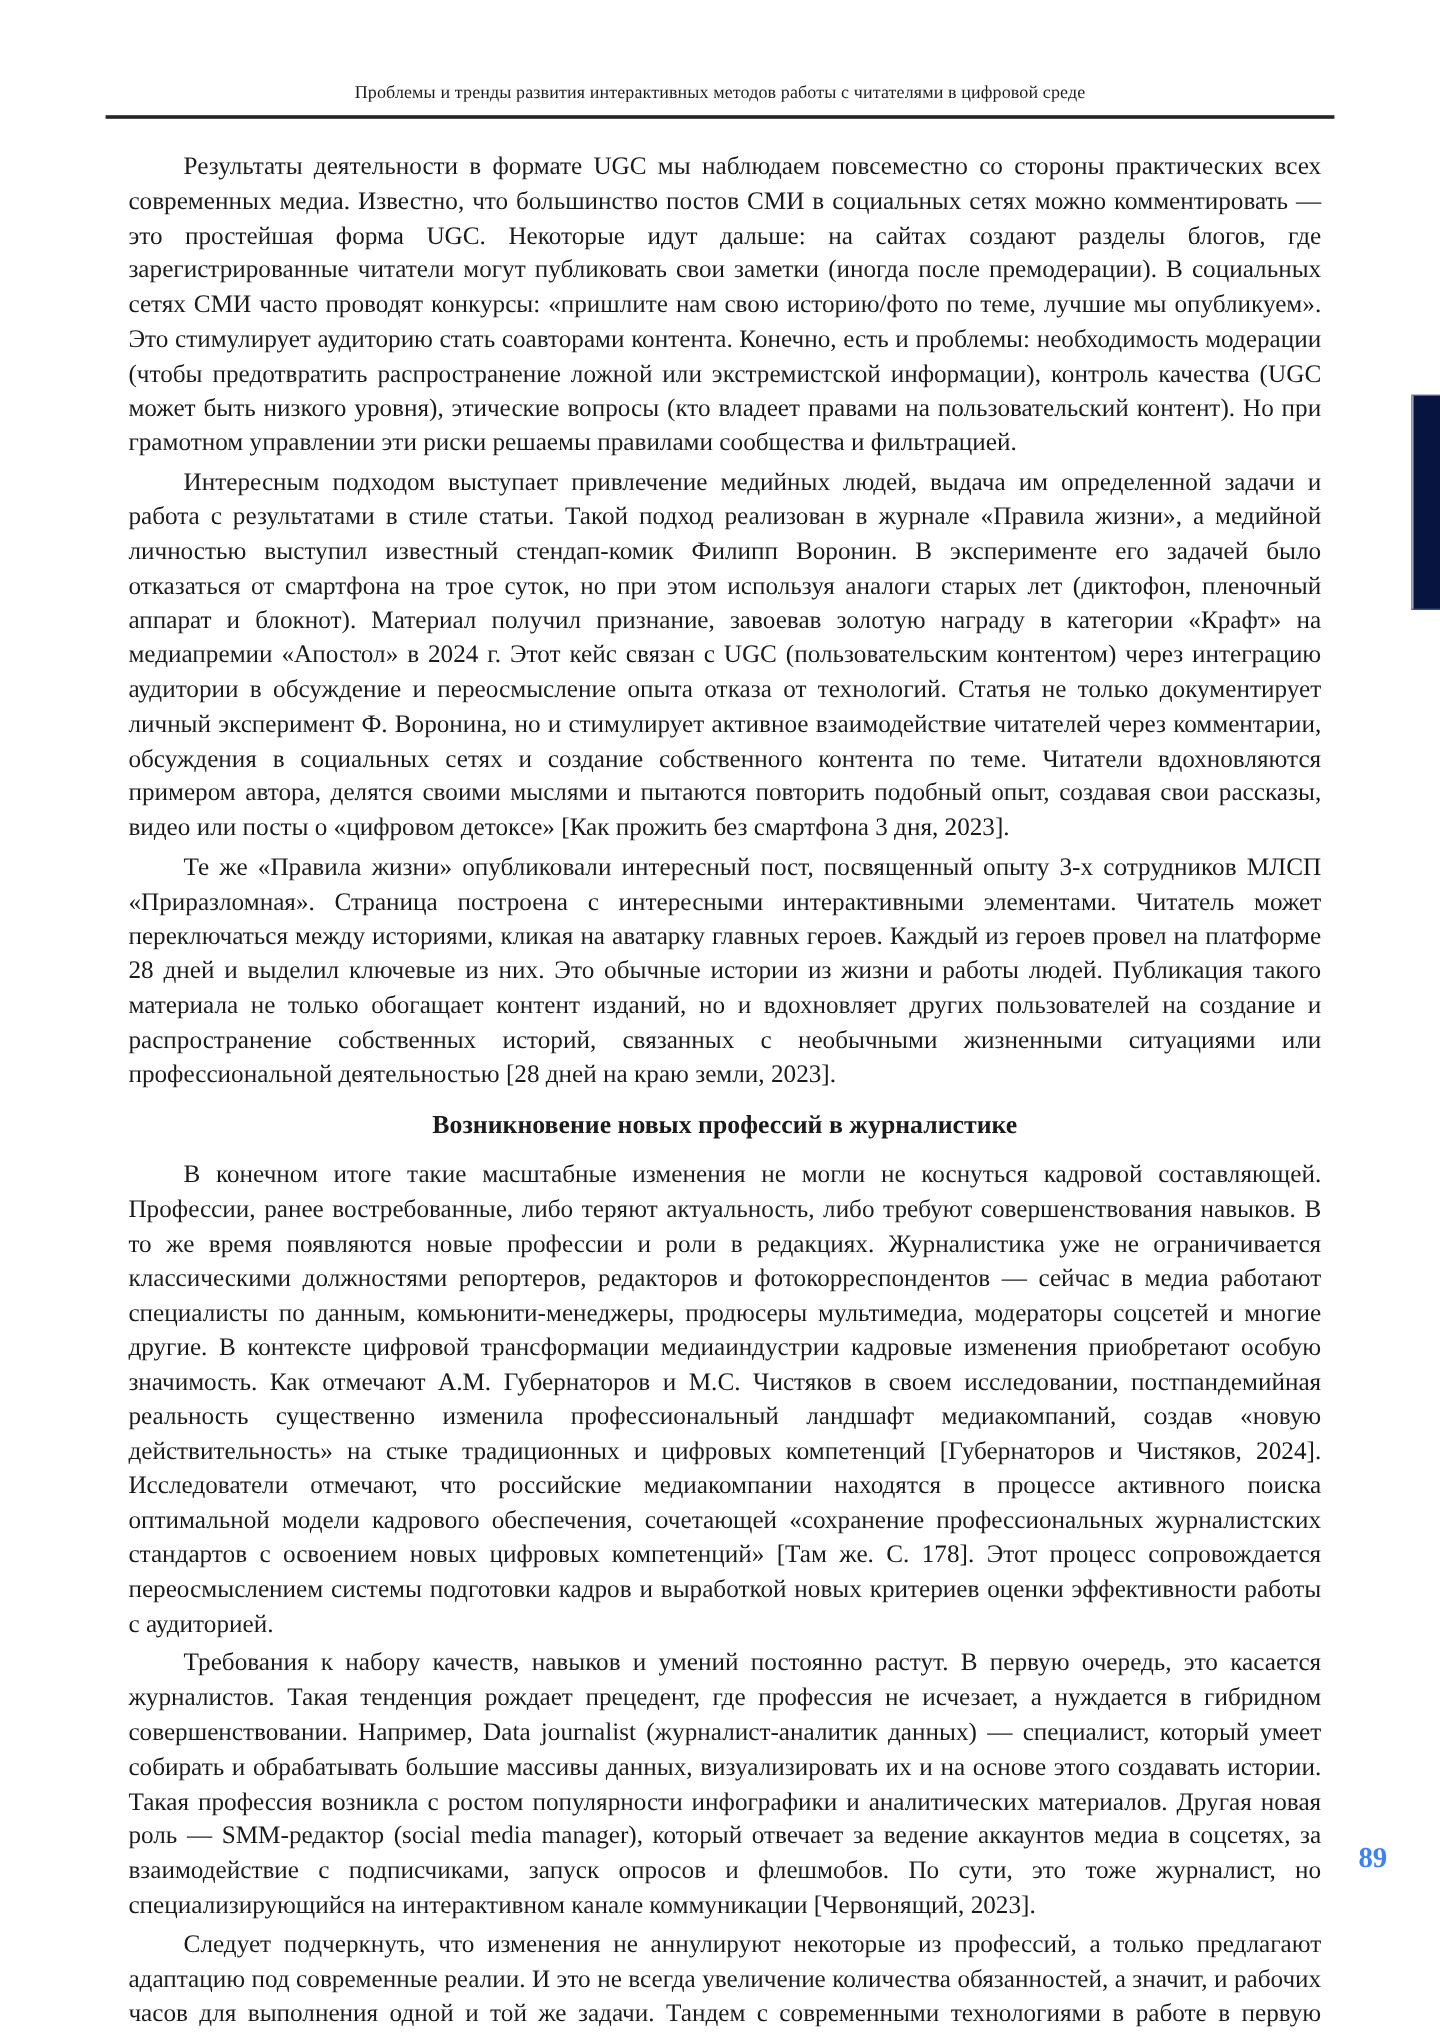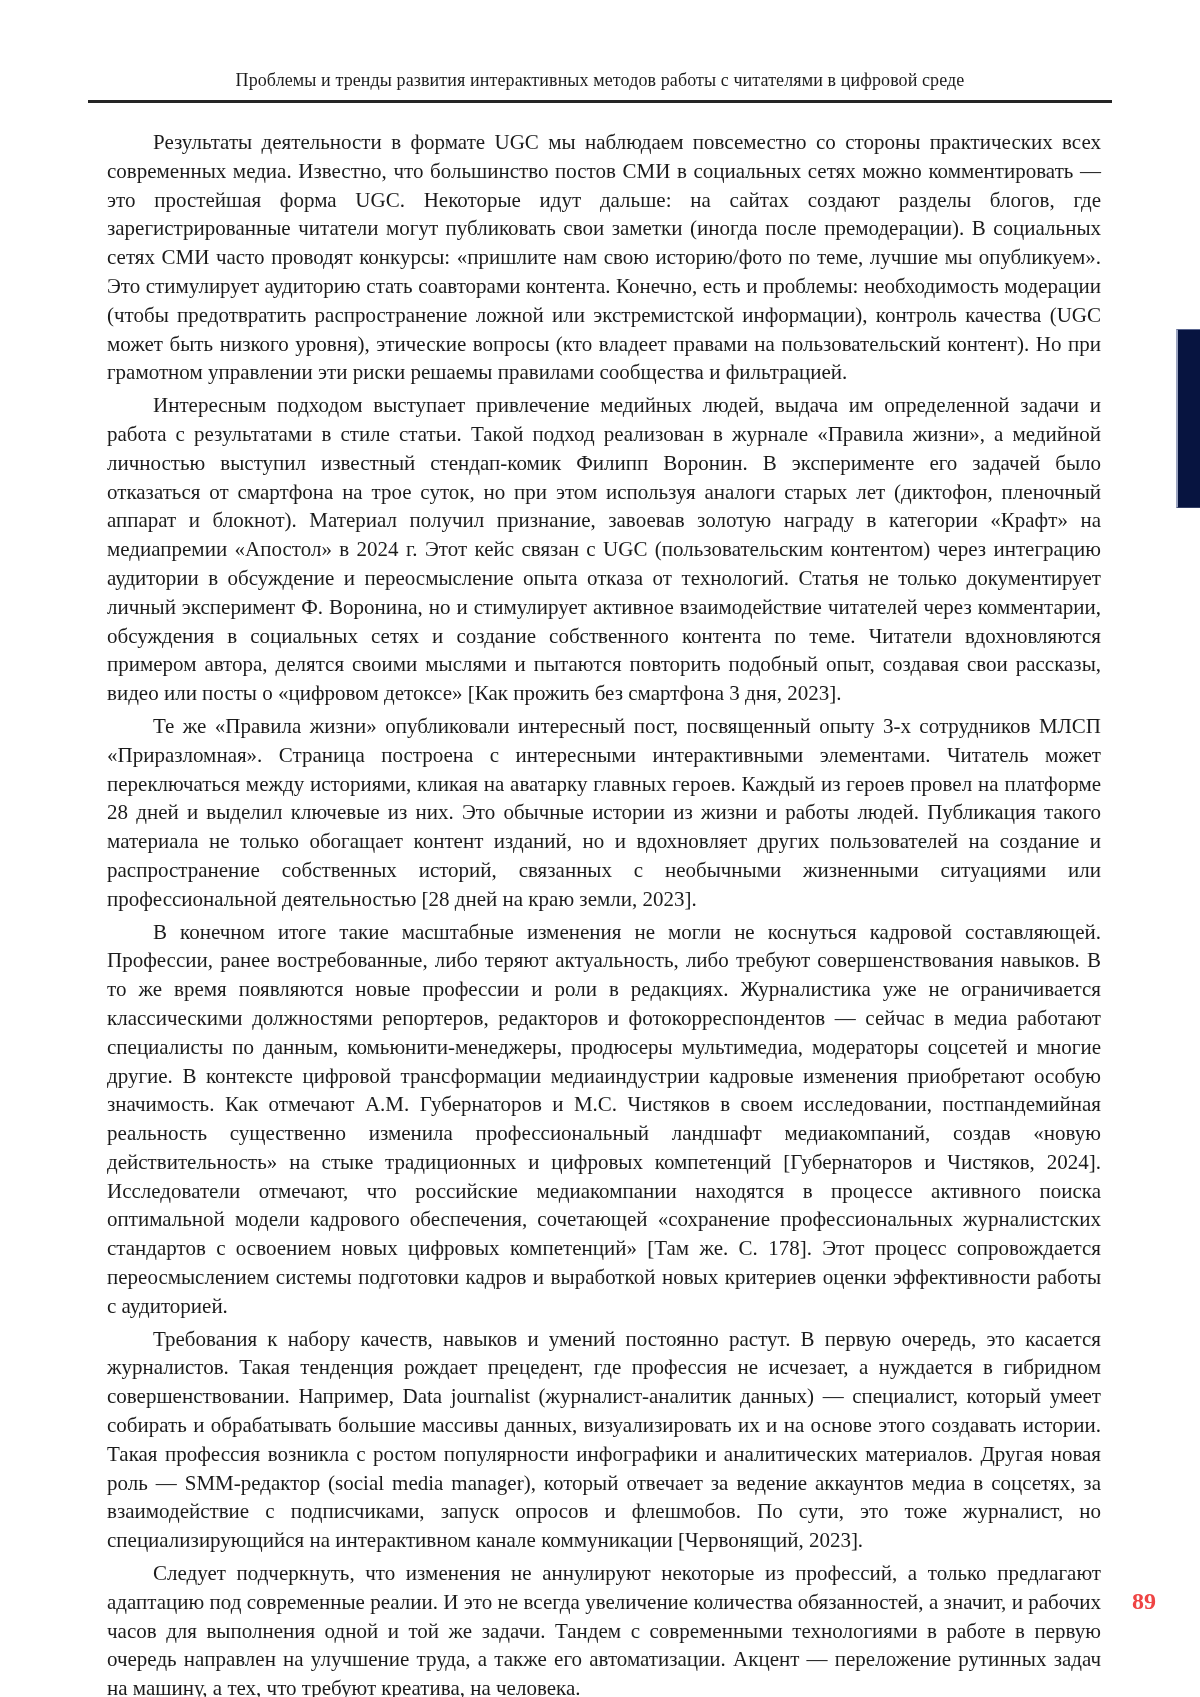--- a/index.html
+++ b/index.html
@@ -11,21 +11,21 @@
     background: #ffffff;
     overflow: hidden;
     font-family: "Liberation Serif", "DejaVu Serif", serif;
     color: #1b1b1b;
   }
   .running-header {
     padding-top: 70px;
     text-align: center;
   }
   .running-title {
-    font-size: 18px;
+    font-size: 15px;
     letter-spacing: 0.1px;
     color: #1c1c1c;
     white-space: nowrap;
   }
   .header-rule {
     margin: 9px 88px 0 88px;
     height: 3px;
     background: #252525;
   }
   .body-text {
@@ -40,25 +40,25 @@
   }
   .section-heading {
     font-size: 21.5px;
     font-weight: bold;
     text-align: center;
     margin: 13px 0 13px 0;
     text-indent: 0;
   }
   .page-number {
     position: absolute;
-    top: 1588px;
+    top: 1536px;
     right: 44px;
     font-size: 24px;
     font-weight: bold;
-    color: #ef4444;
+    color: #3b82f6;
   }
   .chapter-index-tab {
     position: absolute;
     top: 329px;
     right: 0;
     width: 22px;
     height: 177px;
     border-left: 2px solid #9aa3c0;
     border-top: 1px solid #5a6690;
     border-bottom: 1px solid #333f66;
@@ -71,20 +71,21 @@
 
   <div class="running-header">
     <div class="running-title">Проблемы и тренды развития интерактивных методов работы с читателями в цифровой среде</div>
     <div class="header-rule"></div>
   </div>
 
   <div class="body-text">
     <p>Результаты деятельности в формате UGC мы наблюдаем повсеместно со стороны практических всех современных медиа. Известно, что большинство постов СМИ в социальных сетях можно комментировать — это простейшая форма UGC. Некоторые идут дальше: на сайтах создают разделы блогов, где зарегистрированные читатели могут публиковать свои заметки (иногда после премодерации). В социальных сетях СМИ часто проводят конкурсы: «пришлите нам свою историю/фото по теме, лучшие мы опубликуем». Это стимулирует аудиторию стать соавторами контента. Конечно, есть и проблемы: необходимость модерации (чтобы предотвратить распространение ложной или экстремистской информации), контроль качества (UGC может быть низкого уровня), этические вопросы (кто владеет правами на пользовательский контент). Но при грамотном управлении эти риски решаемы правилами сообщества и фильтрацией.</p>
     <p>Интересным подходом выступает привлечение медийных людей, выдача им определенной задачи и работа с результатами в стиле статьи. Такой подход реализован в журнале «Правила жизни», а медийной личностью выступил известный стендап-комик Филипп Воронин. В эксперименте его задачей было отказаться от смартфона на трое суток, но при этом используя аналоги старых лет (диктофон, пленочный аппарат и блокнот). Материал получил признание, завоевав золотую награду в категории «Крафт» на медиапремии «Апостол» в 2024 г. Этот кейс связан с UGC (пользовательским контентом) через интеграцию аудитории в обсуждение и переосмысление опыта отказа от технологий. Статья не только документирует личный эксперимент Ф. Воронина, но и стимулирует активное взаимодействие читателей через комментарии, обсуждения в социальных сетях и создание собственного контента по теме. Читатели вдохновляются примером автора, делятся своими мыслями и пытаются повторить подобный опыт, создавая свои рассказы, видео или посты о «цифровом детоксе» [Как прожить без смартфона 3 дня, 2023].</p>
     <p>Те же «Правила жизни» опубликовали интересный пост, посвященный опыту 3-х сотрудников МЛСП «Приразломная». Страница построена с интересными интерактивными элементами. Читатель может переключаться между историями, кликая на аватарку главных героев. Каждый из героев провел на платформе 28 дней и выделил ключевые из них. Это обычные истории из жизни и работы людей. Публикация такого материала не только обогащает контент изданий, но и вдохновляет других пользователей на создание и распространение собственных историй, связанных с необычными жизненными ситуациями или профессиональной деятельностью [28 дней на краю земли, 2023].</p>
+    <h2 class="section-heading">Возникновение новых профессий в журналистике</h2>
     <p>В конечном итоге такие масштабные изменения не могли не коснуться кадровой составляющей. Профессии, ранее востребованные, либо теряют актуальность, либо требуют совершенствования навыков. В то же время появляются новые профессии и роли в редакциях. Журналистика уже не ограничивается классическими должностями репортеров, редакторов и фотокорреспондентов — сейчас в медиа работают специалисты по данным, комьюнити-менеджеры, продюсеры мультимедиа, модераторы соцсетей и многие другие. В контексте цифровой трансформации медиаиндустрии кадровые изменения приобретают особую значимость. Как отмечают А.М. Губернаторов и М.С. Чистяков в своем исследовании, постпандемийная реальность существенно изменила профессиональный ландшафт медиакомпаний, создав «новую действительность» на стыке традиционных и цифровых компетенций [Губернаторов и Чистяков, 2024]. Исследователи отмечают, что российские медиакомпании находятся в процессе активного поиска оптимальной модели кадрового обеспечения, сочетающей «сохранение профессиональных журналистских стандартов с освоением новых цифровых компетенций» [Там же. С. 178]. Этот процесс сопровождается переосмыслением системы подготовки кадров и выработкой новых критериев оценки эффективности работы с аудиторией.</p>
     <p>Требования к набору качеств, навыков и умений постоянно растут. В первую очередь, это касается журналистов. Такая тенденция рождает прецедент, где профессия не исчезает, а нуждается в гибридном совершенствовании. Например, Data journalist (журналист-аналитик данных) — специалист, который умеет собирать и обрабатывать большие массивы данных, визуализировать их и на основе этого создавать истории. Такая профессия возникла с ростом популярности инфографики и аналитических материалов. Другая новая роль — SMM-редактор (social media manager), который отвечает за ведение аккаунтов медиа в соцсетях, за взаимодействие с подписчиками, запуск опросов и флешмобов. По сути, это тоже журналист, но специализирующийся на интерактивном канале коммуникации [Червонящий, 2023].</p>
     <p>Следует подчеркнуть, что изменения не аннулируют некоторые из профессий, а только предлагают адаптацию под современные реалии. И это не всегда увеличение количества обязанностей, а значит, и рабочих часов для выполнения одной и той же задачи. Тандем с современными технологиями в работе в первую очередь направлен на улучшение труда, а также его автоматизации. Акцент — переложение рутинных задач на машину, а тех, что требуют креатива, на человека.</p>
   </div>
 
   <div class="page-number">89</div>
 
   <div class="chapter-index-tab" style="background: rgb(7, 20, 64);"></div>
 
 </div>

